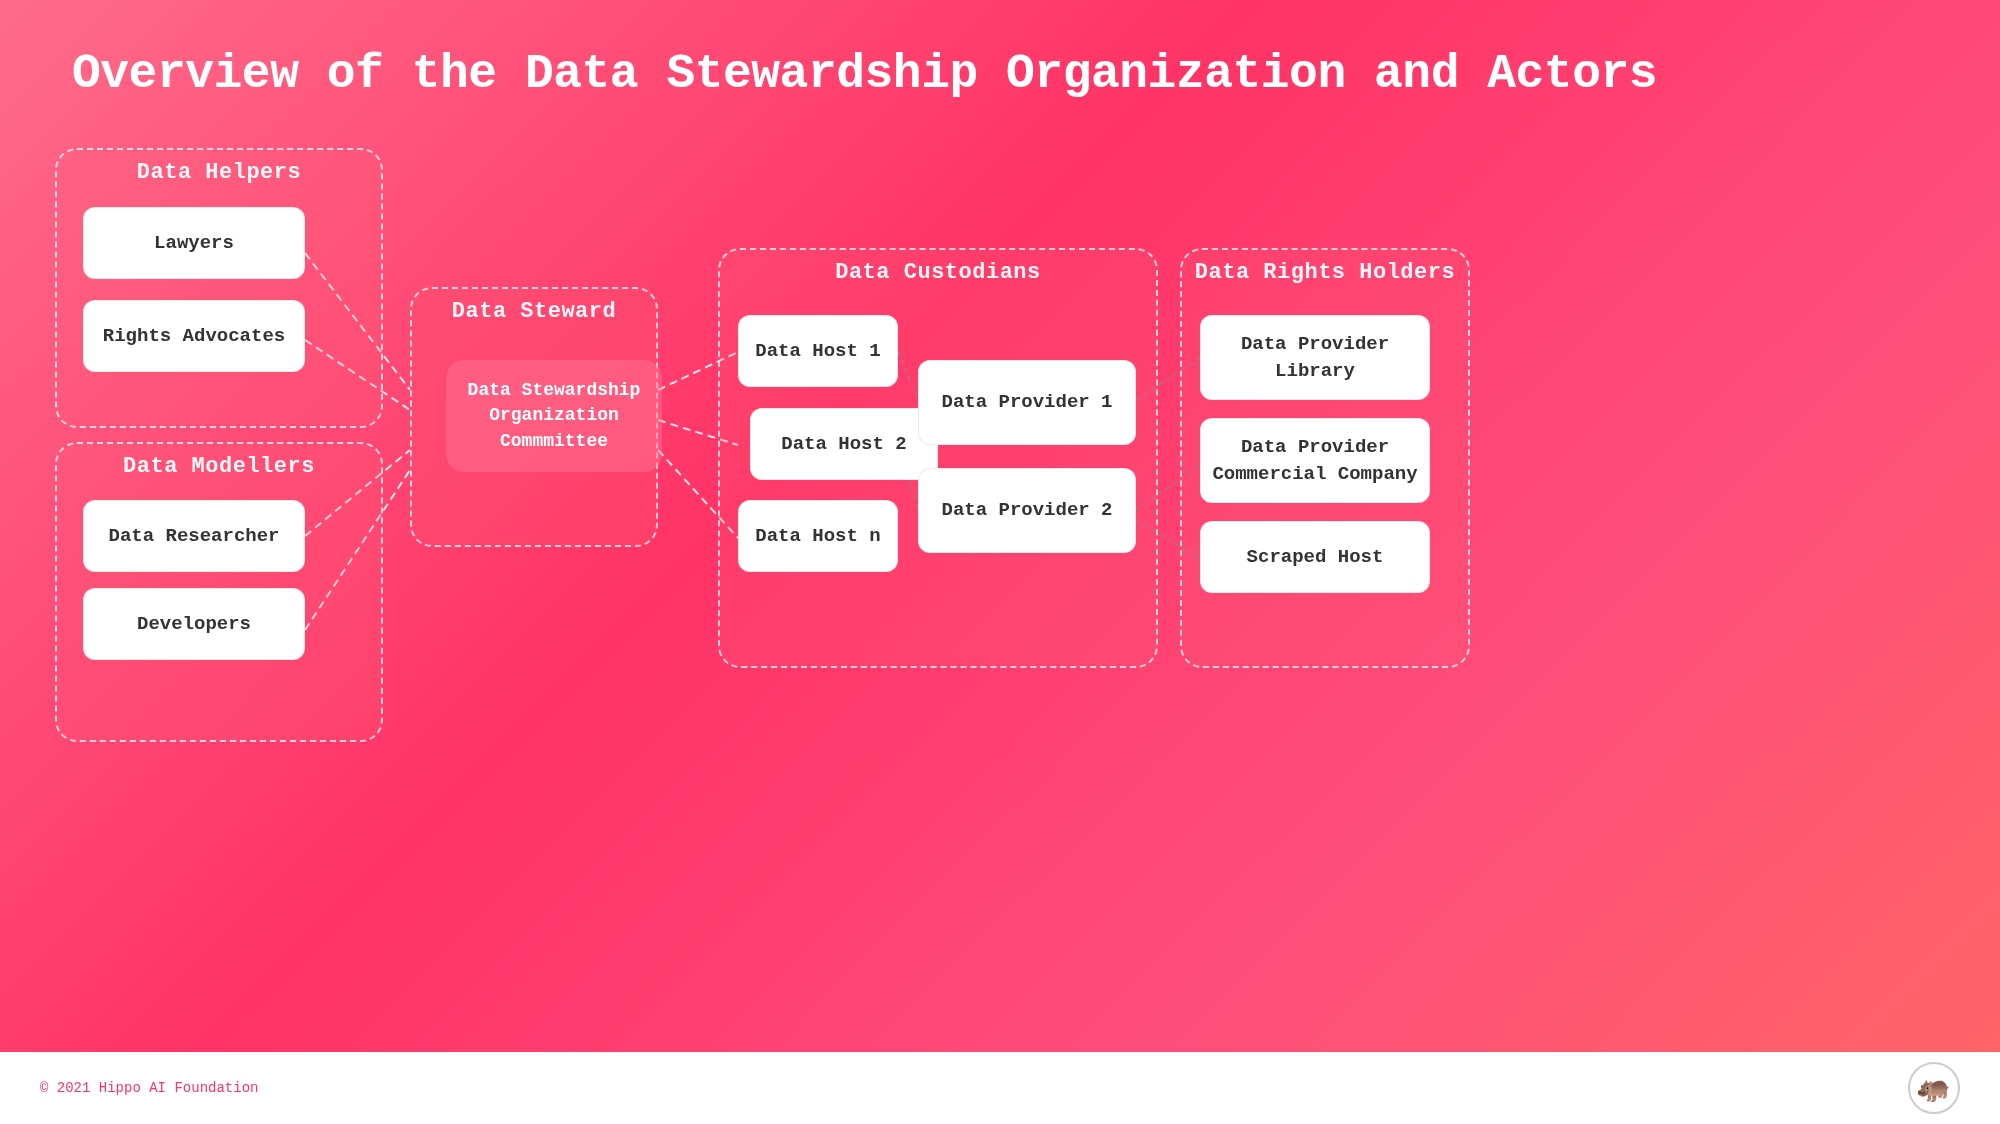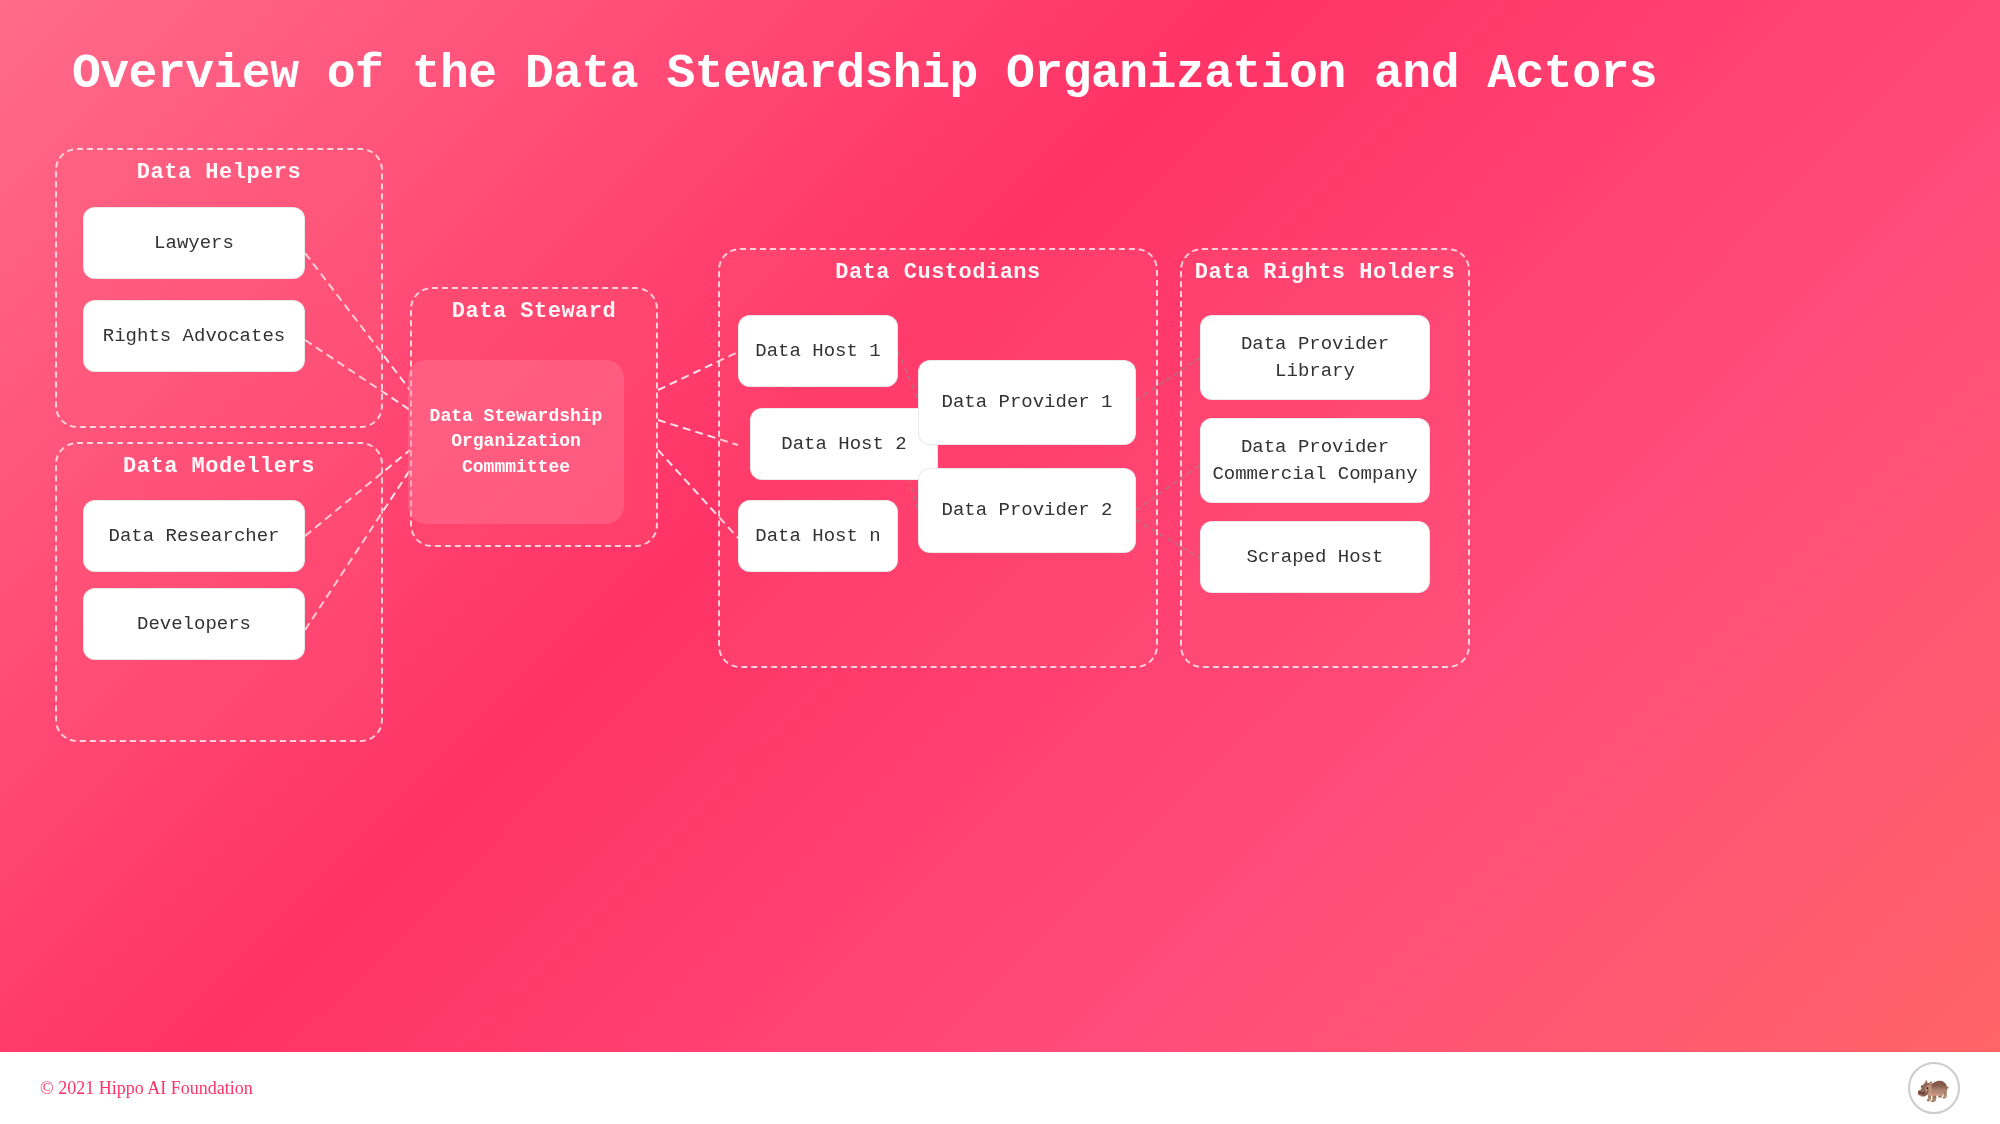--- a/index.html
+++ b/index.html
@@ -56,21 +56,21 @@
     
     .card {
       background: white;
       border-radius: 12px;
       display: flex;
       align-items: center;
       justify-content: center;
       text-align: center;
       font-family: 'Courier New', Courier, monospace;
       font-size: 19px;
-      font-weight: 400;
+      font-weight: 700;
       color: #333;
       line-height: 1.4;
       border: 1px solid rgba(220,220,220,0.6);
     }
 
     .card-pink {
       background: rgba(255, 120, 150, 0.45);
       border-radius: 18px;
       display: flex;
       align-items: center;
@@ -137,24 +137,24 @@
       top: 287px;
       width: 248px;
       height: 260px;
       background: rgba(255,80,110,0.38);
       border-radius: 22px;
       border: 2.5px dashed rgba(255,255,255,0.75);
     }
 
     #card-steward-org {
       position: absolute;
-      left: 408px;
+      left: 446px;
       top: 360px;
       width: 216px;
-      height: 164px;
+      height: 112px;
       font-size: 18px;
     }
 
     
     #group-custodians {
       left: 718px;
       top: 248px;
       width: 440px;
       height: 420px;
     }
@@ -249,23 +249,23 @@
       right: 0;
       height: 72px;
       background: white;
       display: flex;
       align-items: center;
       justify-content: space-between;
       padding: 0 40px;
     }
 
     .footer-text {
-      font-size: 18px;
+      font-size: 14px;
       color: #ff3366;
-      font-family: Liberation Serif, serif;
+      font-family: Liberation Mono, monospace;
     }
 
     .hippo-logo {
       width: 52px;
       height: 52px;
       border: 2.5px solid #ccc;
       border-radius: 50%;
       display: flex;
       align-items: center;
       justify-content: center;

